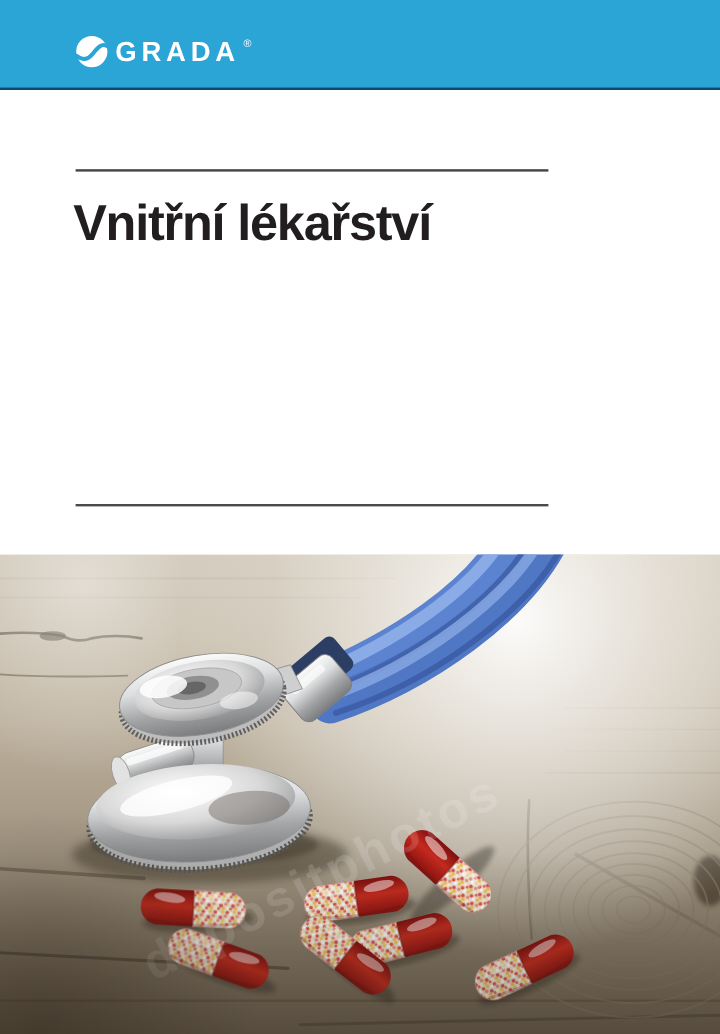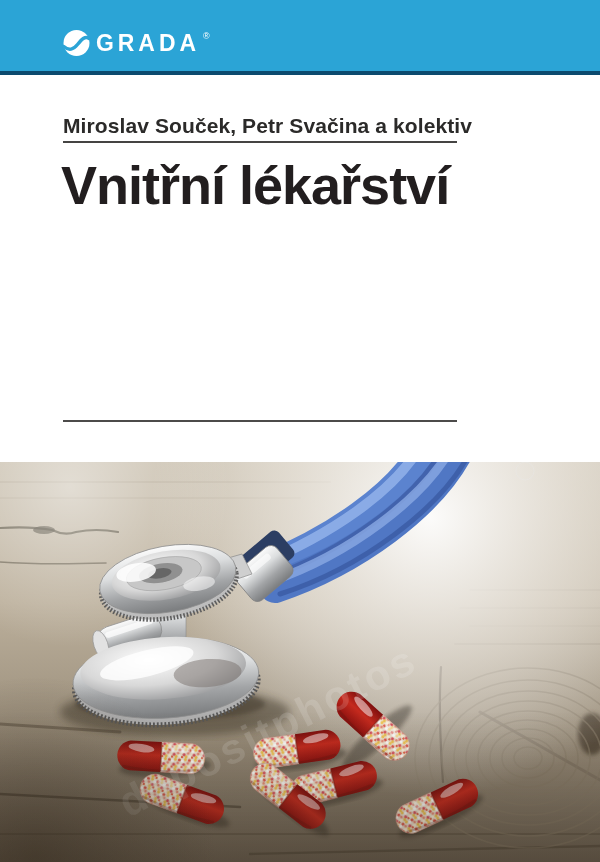--- a/index.html
+++ b/index.html
@@ -2,33 +2,33 @@
 <html><head>
 <meta charset="utf-8">
 <style>
   html,body{margin:0;padding:0;background:#ffffff;}
   .cover{
     position:relative;width:600px;height:862px;background:#ffffff;overflow:hidden;
     font-family:"Liberation Sans",sans-serif;
   }
   .publisher-header{
     position:absolute;left:0;top:0;width:600px;height:75px;
-    background:#2ba4d6;border-bottom:4px solid #0c4a6e;box-sizing:border-box;
+    background:#2ba4d6;border-bottom:2px solid #0c4a6e;box-sizing:border-box;
   }
   .logo-svg{position:absolute;left:62px;top:25px;}
   .author-line{
     position:absolute;left:63px;top:114px;width:480px;
     font-size:21px;font-weight:600;letter-spacing:0.1px;color:#2b2a29;
   }
   .author-underline{
     position:absolute;left:63px;top:141px;width:394px;height:2px;background:#454443;
   }
   .book-title{
     position:absolute;left:61px;top:152px;width:520px;
-    font-size:54px;line-height:67px;font-weight:bold;letter-spacing:-1px;color:#221e1f;
+    font-size:42px;line-height:67px;font-weight:bold;letter-spacing:-1px;color:#221e1f;
   }
   .title-divider{
     position:absolute;left:63px;top:420px;width:394px;height:2px;background:#4c4b4a;
   }
   .photo-wrap{position:absolute;left:0;top:462px;width:600px;height:400px;}
 </style>
 </head>
 <body>
 
 <div class="cover">
@@ -37,21 +37,20 @@
     <svg class="logo-svg" width="160" height="36" viewBox="0 0 160 36">
       <g>
         <circle cx="14.5" cy="18" r="13" fill="#ffffff"></circle>
         <path d="M1.8,21.5 C7,26 11.5,24.5 15.5,19.5 C19.5,14.5 23,10.5 27.2,13.5" fill="none" stroke="#2ba4d6" stroke-width="3.4" stroke-linecap="round"></path>
       </g>
       <text x="34" y="26" font-size="23" font-weight="bold" fill="#ffffff" letter-spacing="4" textLength="104" lengthAdjust="spacingAndGlyphs">GRADA</text>
       <text x="141" y="14" font-size="9" fill="#ffffff">®</text>
     </svg>
   </div>
 
-  <div class="author-line">Miroslav Souček, Petr Svačina a kolektiv</div>
   <div class="author-underline"></div>
 
   <div class="book-title">
     <div>Vnitřní lékařství</div>
   </div>
 
   <div class="title-divider"></div>
 
   <div class="photo-wrap">
   <svg width="600" height="400" viewBox="0 0 600 400" aria-label="Chrome stethoscope with blue tubing and red capsules filled with colored pellets on weathered wooden boards">

